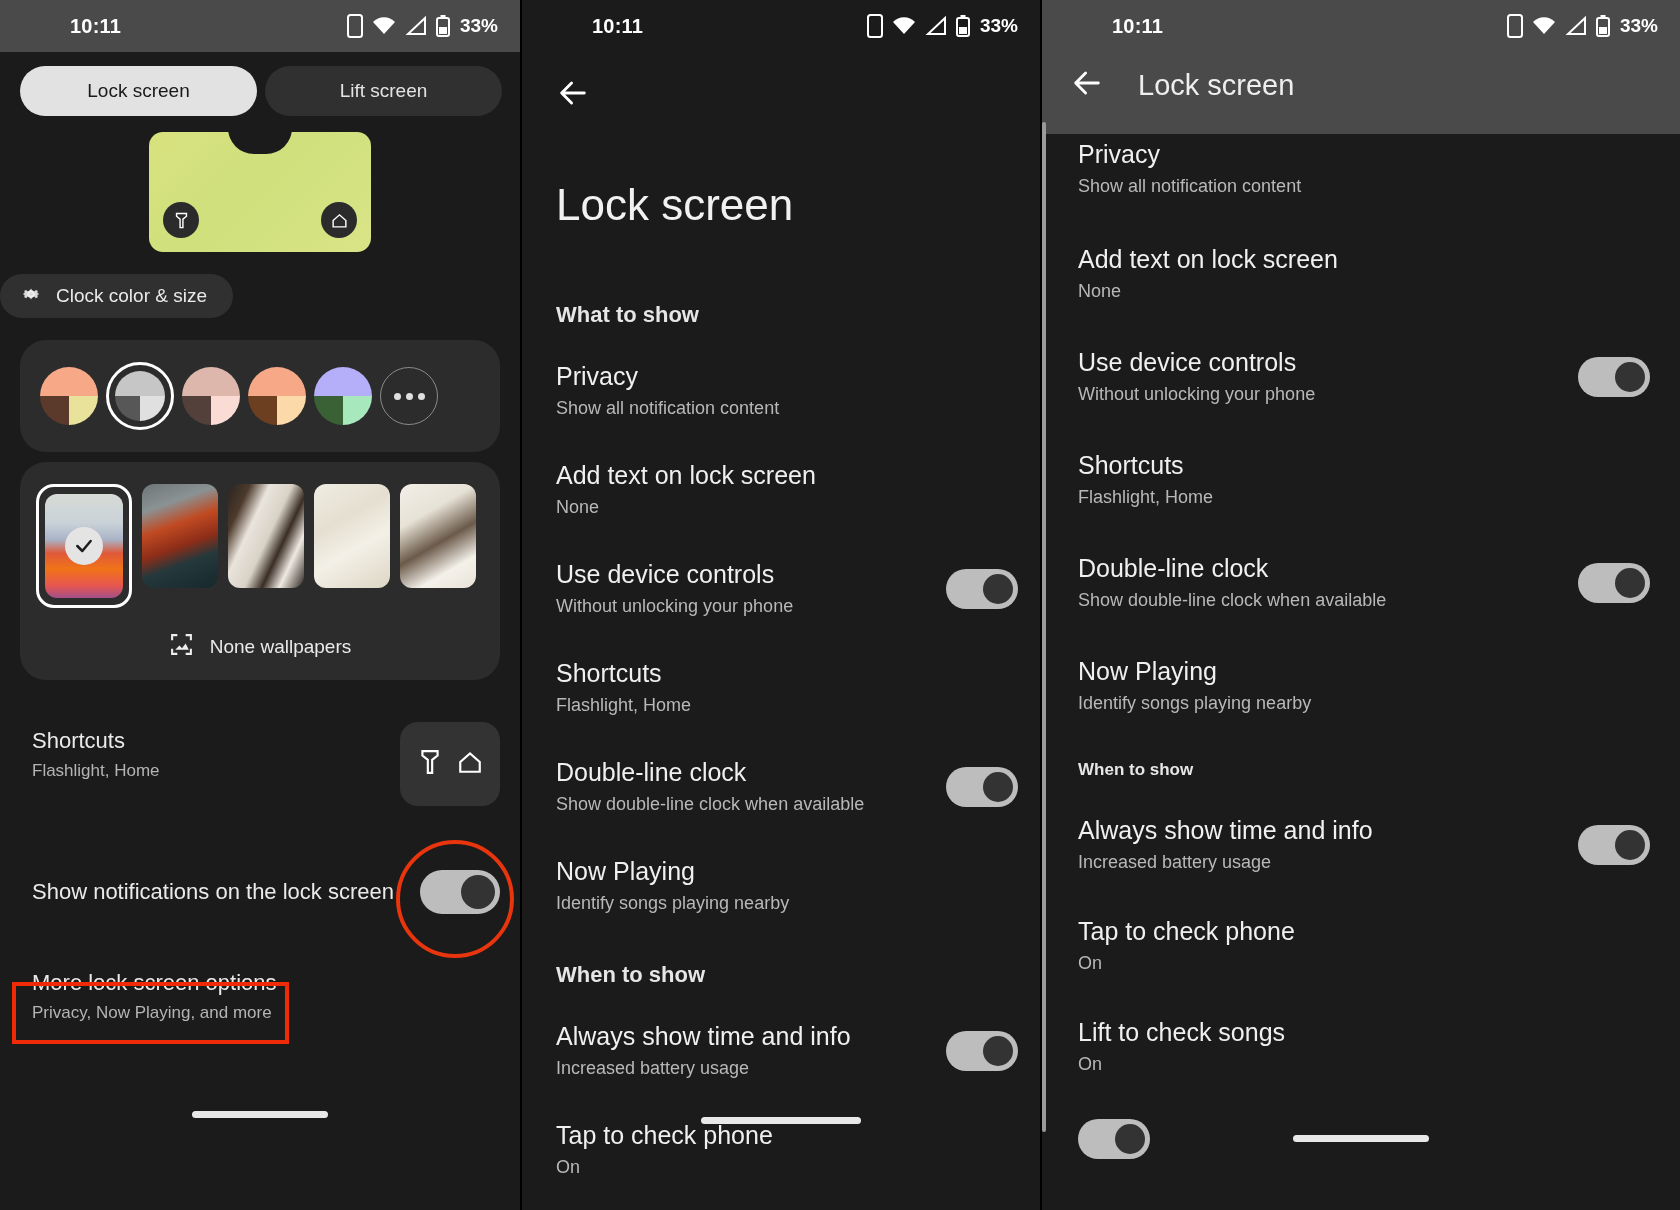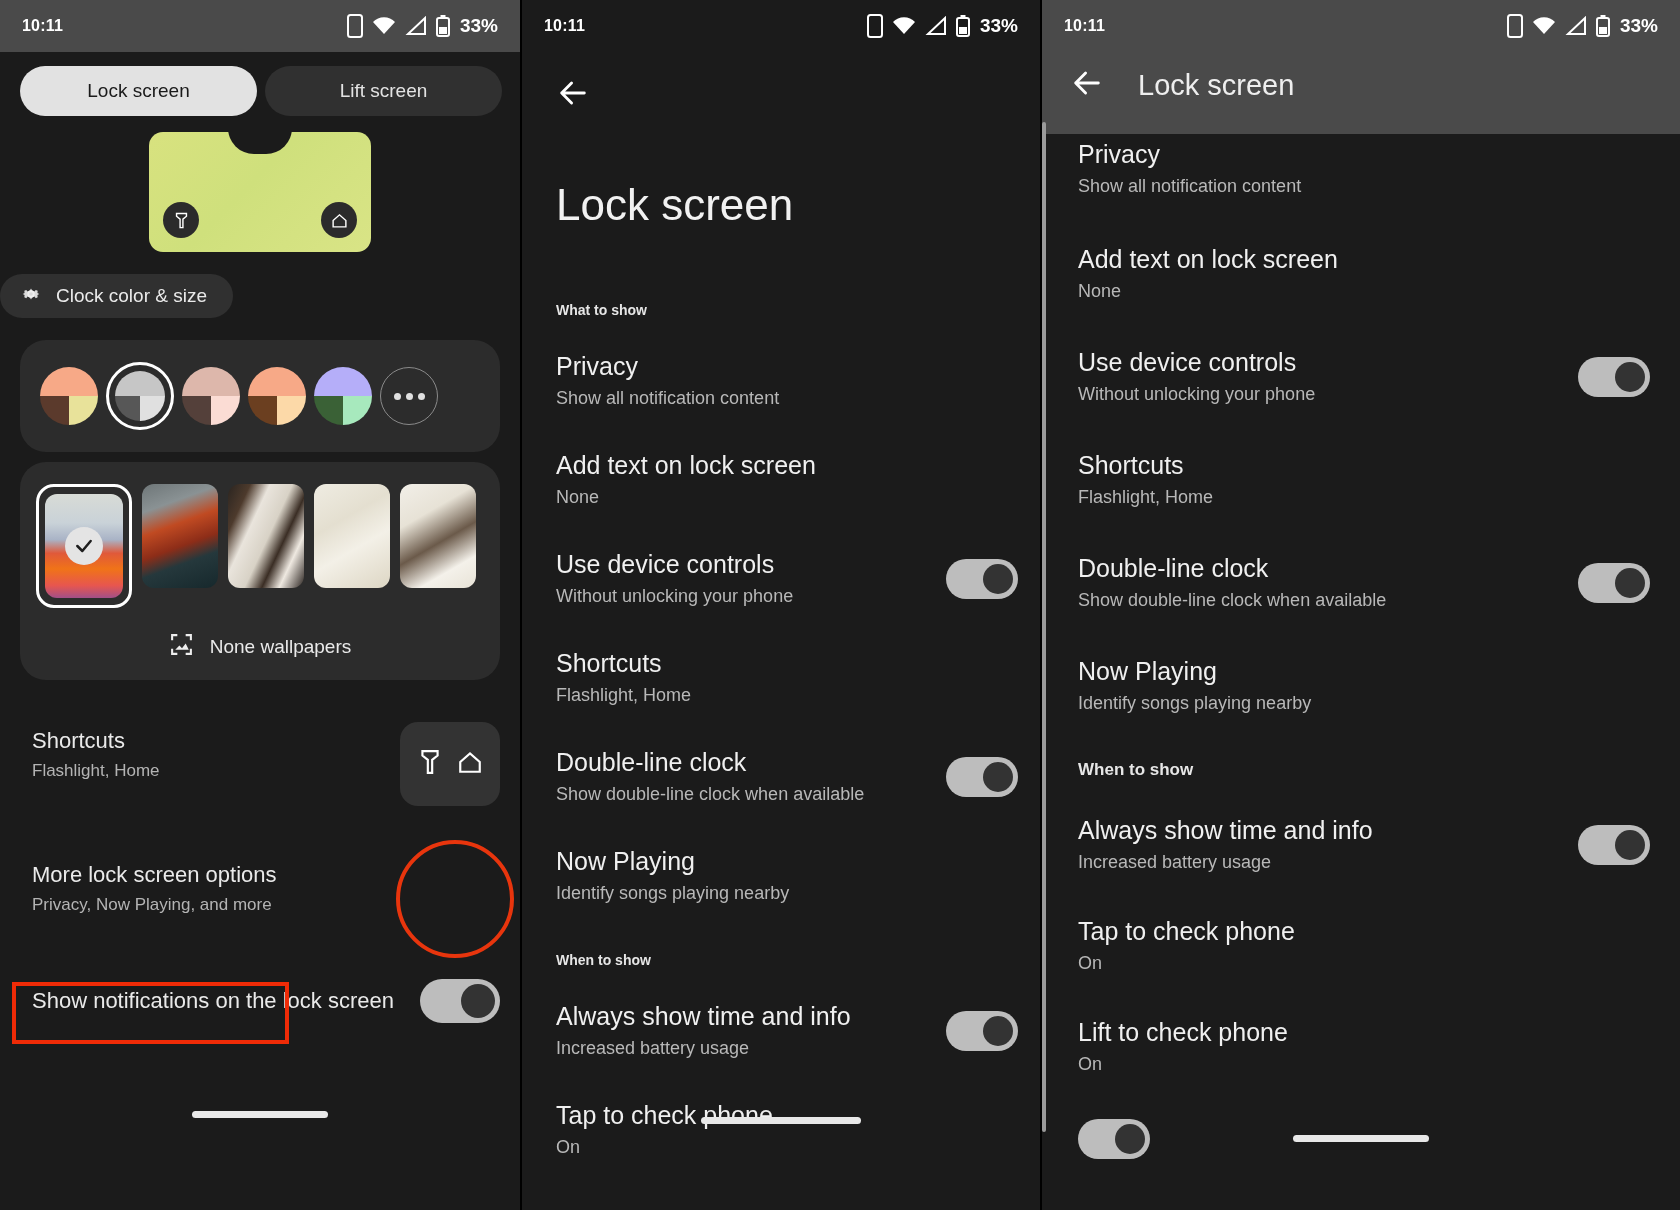--- a/index.html
+++ b/index.html
@@ -18,21 +18,21 @@
   .panel-2 { width: 518px; }
   .panel-3 { width: 638px; }
 
   
   .statusbar {
     height: 52px; display: flex; align-items: center;
     padding: 0 22px; color: #fff;
   }
   .sb-dark { background: #4a4a4a; }
   .sb-black { background: #1b1b1b; }
-  .sb-time { font-size: 16px; font-weight: 700; letter-spacing: .2px; }
+  .sb-time { font-size: 20px; font-weight: 700; letter-spacing: .2px; margin-left: 48px; }
   .sb-right { margin-left: auto; display: flex; align-items: center; gap: 9px; }
   .sb-right svg { display: block; }
   .sb-batt { font-size: 19px; font-weight: 700; margin-left: 1px; }
 
   
   .appbar-large {
     background: #4a4a4a; padding: 0 0 30px 22px;
   }
   .appbar-large .title { font-size: 29px; color: #e9e9e9; font-weight: 400; }
   .appbar-row {
@@ -143,21 +143,21 @@
   .hl-circle {
     position: absolute; border: 4px solid #e8350d; border-radius: 50%;
     pointer-events: none;
   }
   .hl-rect {
     position: absolute; border: 4px solid #ef2b07; pointer-events: none;
   }
 
   
   .p2-title { font-size: 44px; color: #f1f1f1; padding: 66px 0 0 34px; font-weight: 400; }
-  .section-label { font-size: 14px; color: #e6e6e6; font-weight: 700; padding: 0 2px 0 34px; }
+  .section-label { font-size: 22px; color: #e6e6e6; font-weight: 700; padding: 0 2px 0 34px; }
   .p2-item { display: flex; align-items: center; padding: 0 22px 0 34px; }
   .p2-item .texts { flex: 1; }
   .p2-item .t { font-size: 25px; color: #f0f0f0; }
   .p2-item .s { font-size: 18px; color: #b8b8b8; margin-top: 7px; }
 
   
   .p3-item { display: flex; align-items: center; padding: 0 30px 0 36px; }
   .p3-item .texts { flex: 1; }
   .p3-item .t { font-size: 25px; color: #f0f0f0; }
   .p3-item .s { font-size: 18px; color: #b8b8b8; margin-top: 7px; }
@@ -324,34 +324,34 @@
             </svg>
         </span>
         <span>
           <svg viewBox="0 0 24 24">
               <path d="M3 12 L12 4 L21 12 V21 H3 Z" fill="none" stroke="#fff" stroke-width="2"></path>
             </svg>
         </span>
       </div>
     </div>
 
+    <div class="row1" style="padding-top:64px;align-items:center;">
+      <div class="texts">
+        <div class="t">Show notifications on the lock screen</div>
+      </div>
+      <div class="switch switch-lg">
+          <span class="knob"></span>
+        </div>
+    </div>
+
     <div class="row1" style="padding-top:56px;">
       <div class="texts">
         <div class="t">More lock screen options</div>
         <div class="s">Privacy, Now Playing, and more</div>
       </div>
-    </div>
-
-    <div class="row1" style="padding-top:64px;align-items:center;">
-      <div class="texts">
-        <div class="t">Show notifications on the lock screen</div>
-      </div>
-      <div class="switch switch-lg">
-          <span class="knob"></span>
-        </div>
     </div>
 
     <div class="hl-circle" style="left:396px; top:840px; width:118px; height:118px;"></div>
     <div class="hl-rect" style="left:12px; top:982px; width:277px; height:62px;"></div>
 
     <div class="home-ind" style="bottom:92px;"></div>
   </div>
 
   <div class="panel-gap"></div>
 
@@ -574,21 +574,21 @@
 
     <div class="p3-item" style="padding-top:44px;">
       <div class="texts">
         <div class="t">Tap to check phone</div>
         <div class="s">On</div>
       </div>
     </div>
 
     <div class="p3-item" style="padding-top:44px;">
       <div class="texts">
-        <div class="t">Lift to check phone</div>
+        <div class="t">Lift to check songs</div>
         <div class="s">On</div>
       </div>
     </div>
 
     <div class="p3-item" style="padding-top:44px;">
       <div class="switch">
           <span class="knob"></span>
         </div>
     </div>
 

